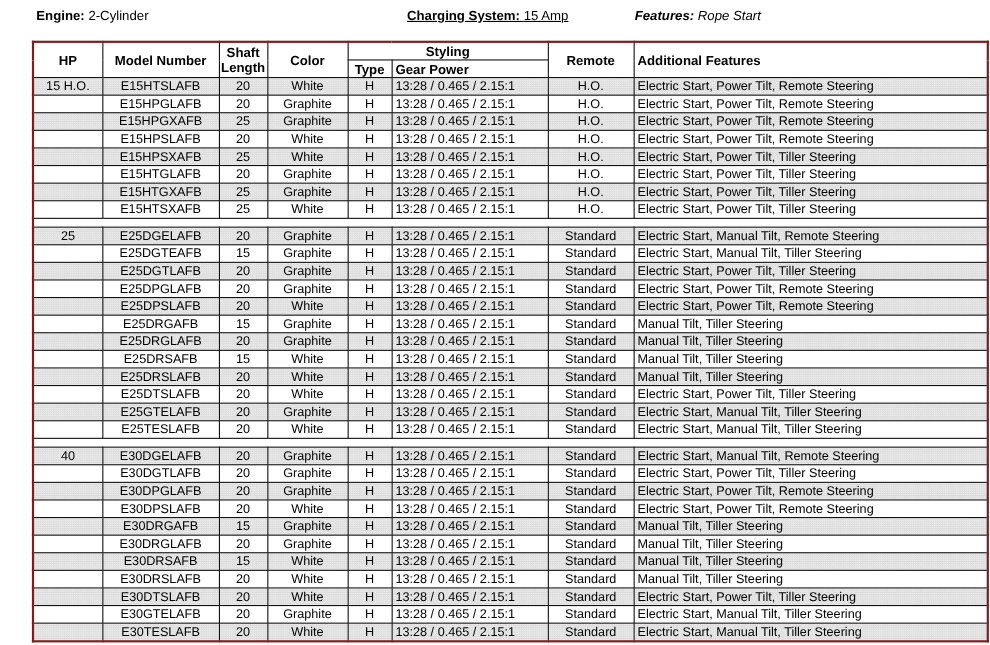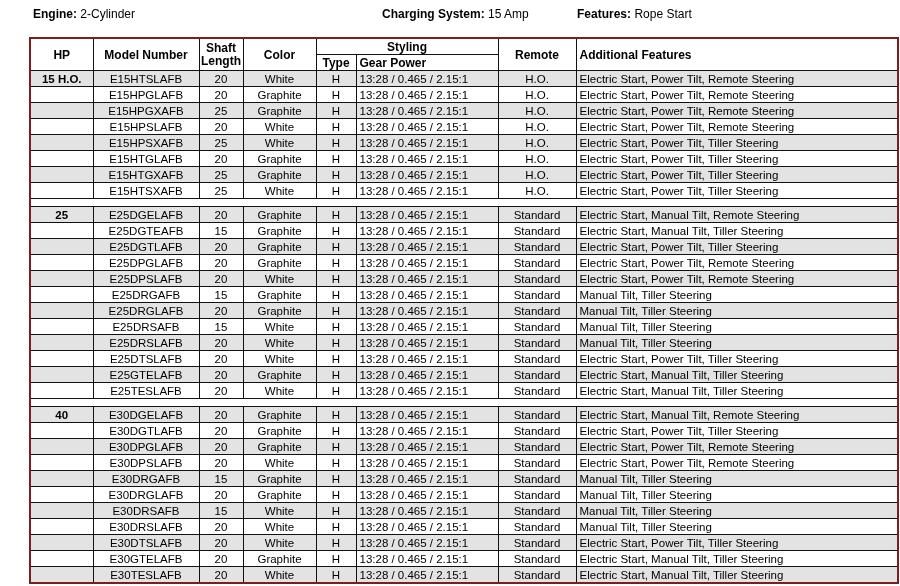--- a/index.html
+++ b/index.html
@@ -9,22 +9,22 @@
     position: relative;
     font-family: "Liberation Sans", sans-serif;
     color: #000;
     overflow: hidden;
   }
   .info-line { position: absolute; top: 7px; left: 0; width: 844px; height: 16px; font-size: 12px; }
   .seg { position: absolute; white-space: nowrap; top: 0; }
   .seg .lbl { font-weight: bold; }
   .seg-0 { left: 33px; }
   .seg-1 { left: 140px; }
-  .seg-2 { left: 382px; }
-  .seg-3 { left: 577px; }
+  .seg-2 { left: 370px; text-decoration: underline; }
+  .seg-3 { left: 577px; font-style: italic; }
 
   table.spec {
     position: absolute; left: 29px; top: 37px;
     width: 868px;
     border-collapse: collapse;
     table-layout: fixed;
     border: 2px solid #7f1d1d;
   }
   .spec th, .spec td {
     border: 1px solid #111;
@@ -39,21 +39,21 @@
   .spec thead th {
     font-size: 12px;
     font-weight: bold;
     text-align: center;
     background: #fff;
   }
   .spec thead tr { height: 15px; }
   .spec th.wrap { white-space: normal; line-height: 13px; margin-top: 38px; }
   .spec th.left, .spec td.l { text-align: left; padding-left: 3px; }
   .spec td.c { text-align: center; }
-  .spec td.hp { font-weight: bold; }
+  .spec td.hp { font-weight: normal; }
   tr.shaded td {
     background: repeating-conic-gradient(#eaeaea 0% 25%, #dcdcdc 0% 50%) 0 0 / 2px 2px;
   }
   tr.spacer td { height: 7px; background: #fff; border-left: none; border-right: none; }
 </style>
 </head>
 <body>
 
 <div class="info-line">
   <span class="seg seg-0"><span class="lbl">Engine:</span> <span>2-Cylinder</span></span>

